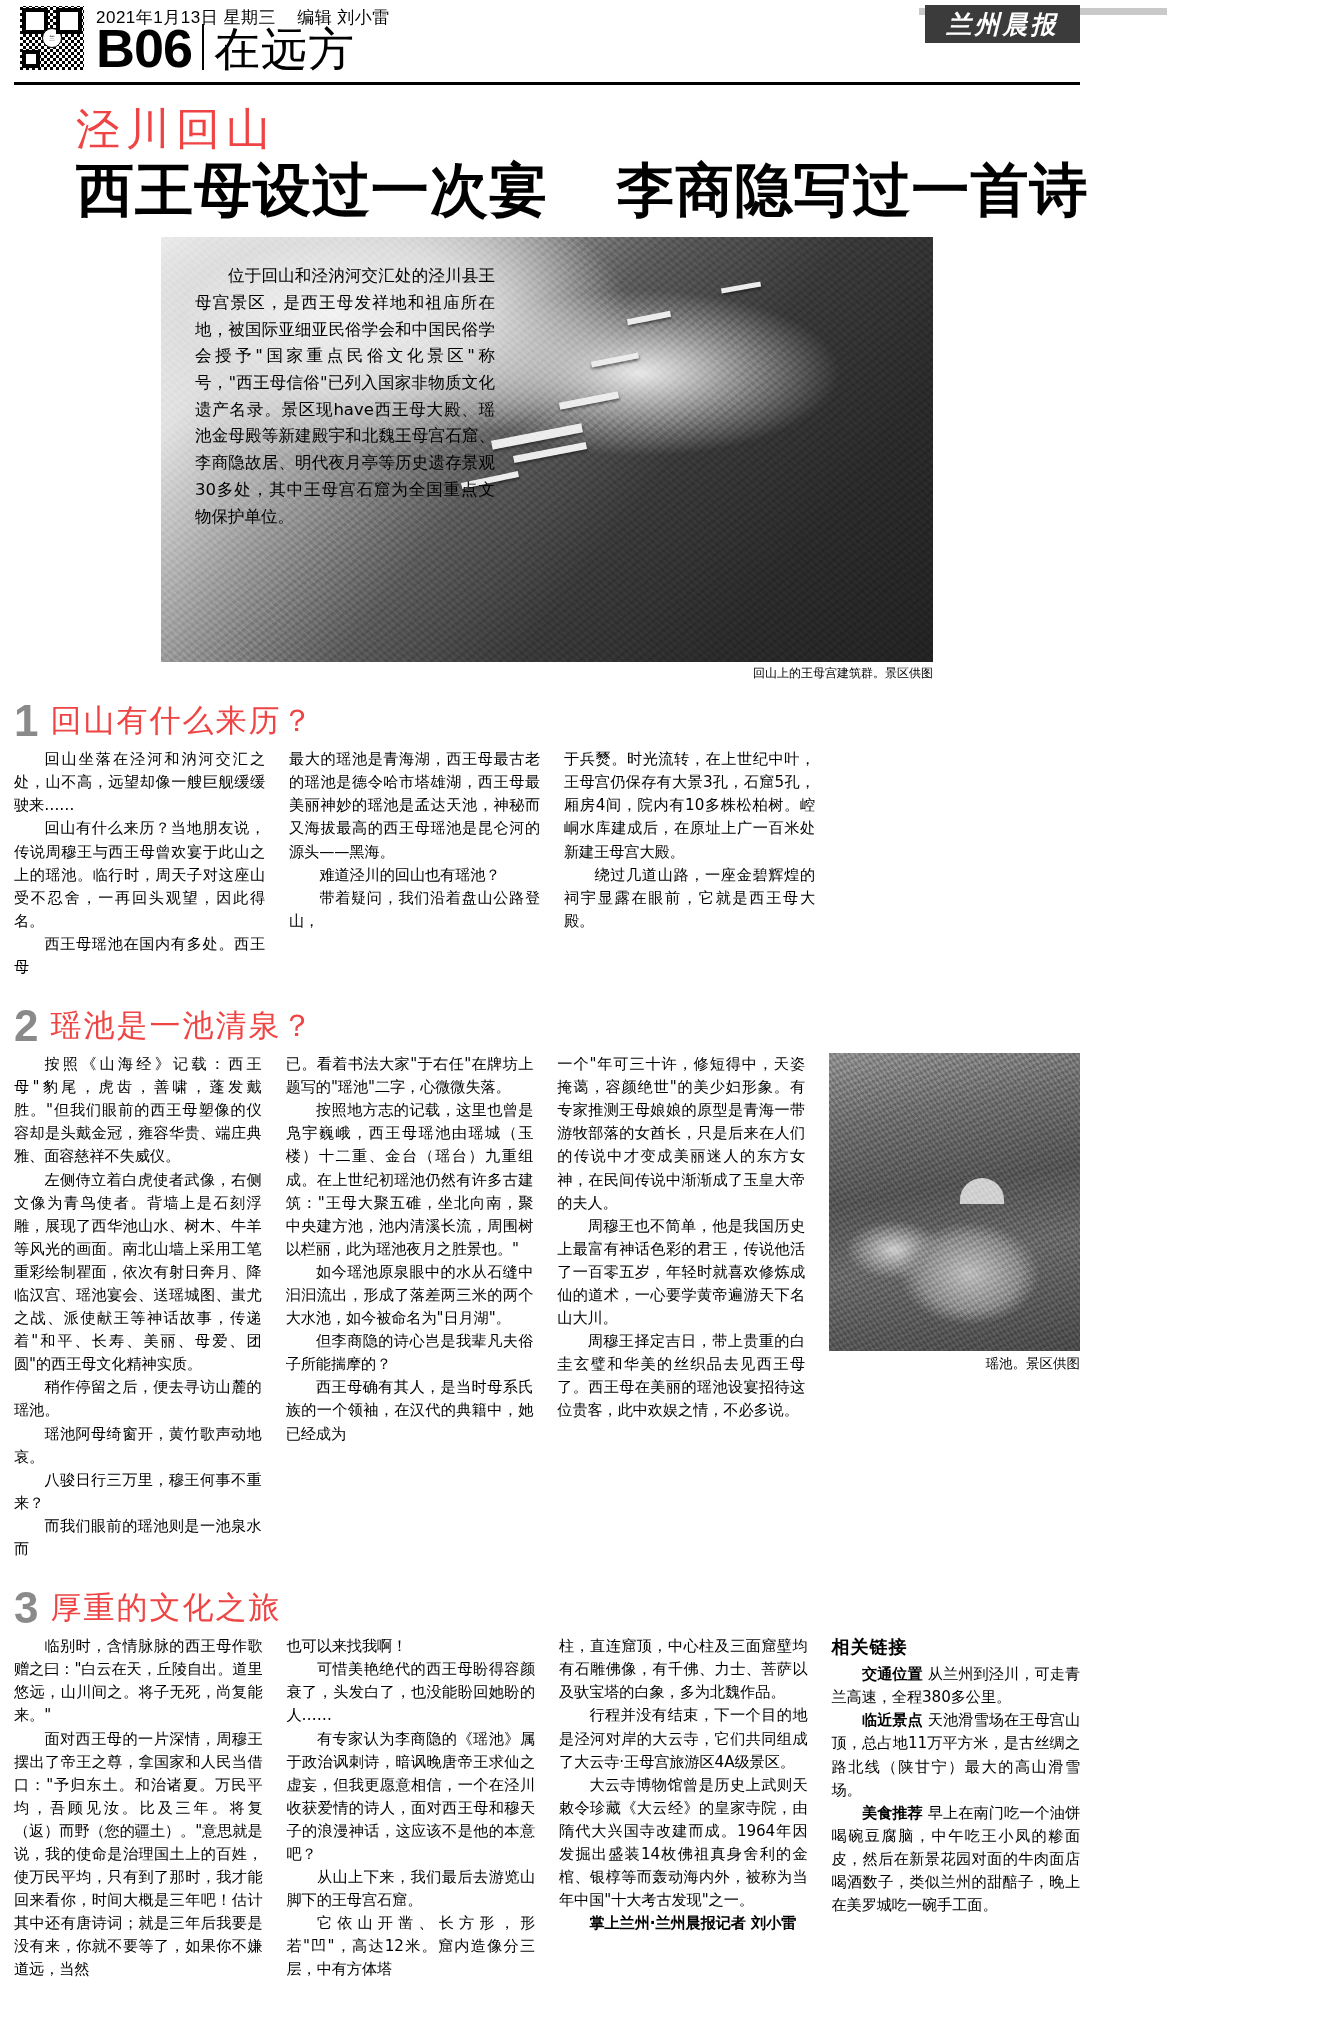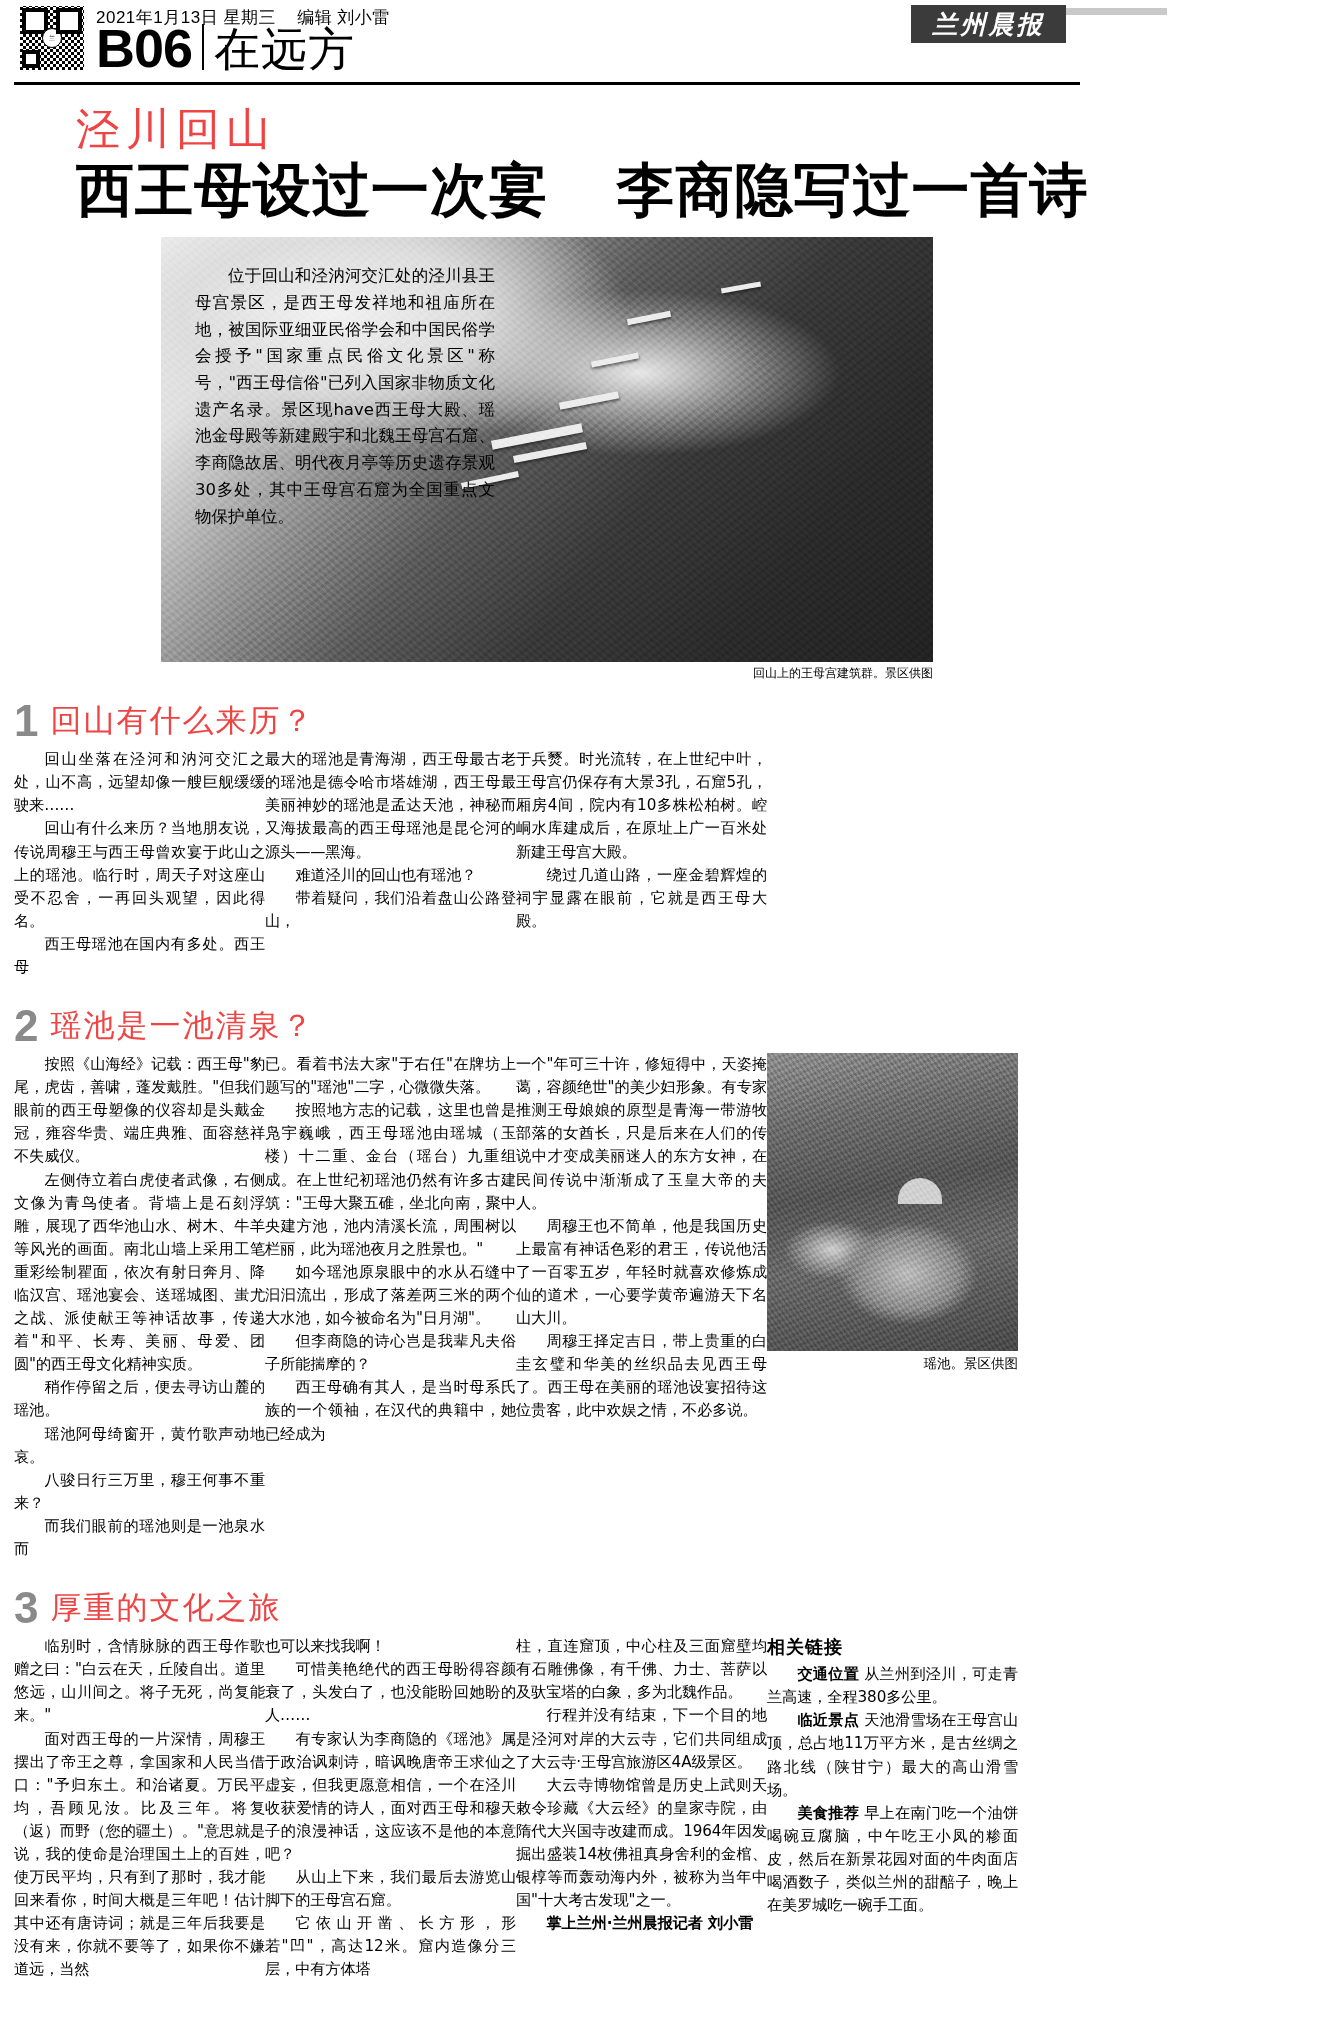--- a/index.html
+++ b/index.html
@@ -59,21 +59,21 @@
   }
   .section-name {
     font-size: 46px; line-height: 1; letter-spacing: 1px;
     font-family: "DejaVu Sans", sans-serif; font-weight: 400;
   }
   .mast-rule {
     position: absolute; left: 905px; top: 8px; width: 248px; height: 7px;
     background: #c9c9c9;
   }
   .brand {
-    position: absolute; right: 14px; top: 5px;
+    position: absolute; right: 0; top: 5px;
     width: 155px; height: 38px; background: #3b3b3b;
     color: #fff; font-size: 25px; font-weight: 700;
     font-family: "DejaVu Serif", serif;
     display: flex; align-items: center; justify-content: center;
     letter-spacing: 3px; font-style: italic;
   }
   .mast-line { position: absolute; left: 0; right: 0; top: 82px; height: 3px; background: #000; }
 
   
   .headline-block { margin-top: 22px; padding-left: 62px; }
@@ -128,21 +128,21 @@
   .sec-num {
     font-size: 44px; font-weight: 900; color: #8a8a8a;
     line-height: .85; font-family: "Liberation Sans", sans-serif;
   }
   .sec-title {
     font-size: 31px; color: #ef4444; letter-spacing: 2px;
     font-family: "DejaVu Sans", sans-serif; font-weight: 400;
   }
 
   
-  .cols { display: flex; gap: 0; }
+  .cols { display: flex; gap: 24px; }
   .col { width: 251px; }
   .col p {
     font-size: 15.2px; line-height: 1.52; text-align: justify;
     text-indent: 2em; font-family: "DejaVu Sans", sans-serif;
     letter-spacing: -0.1px;
   }
   .col p.noindent { text-indent: 0; }
 
   
   .photo2 {

